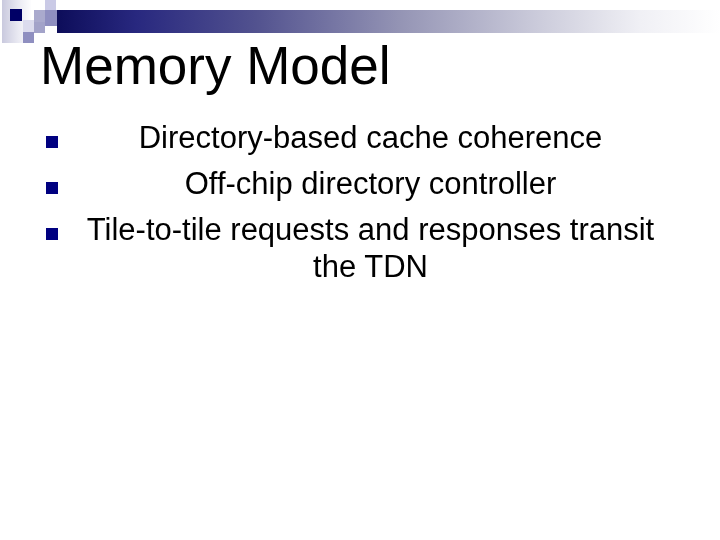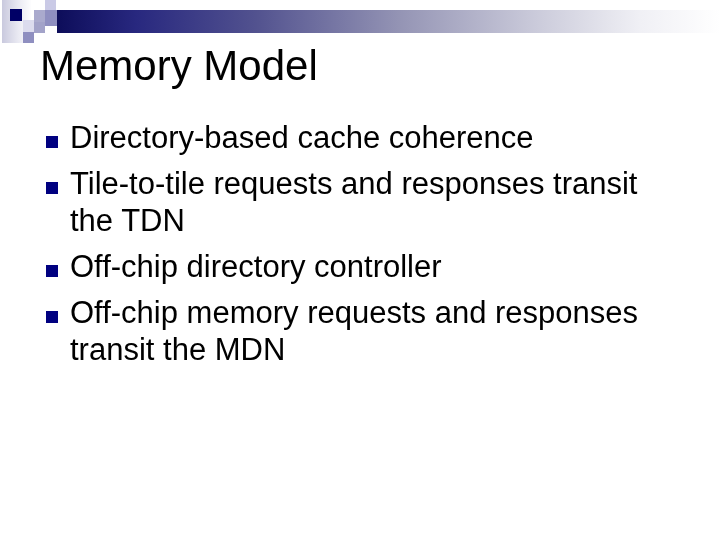--- a/index.html
+++ b/index.html
@@ -49,41 +49,42 @@
     left: 0;
     top: 0;
     width: 80px;
     height: 50px;
   }
   .title {
     position: absolute;
     left: 40px;
     top: 41px;
     margin: 0;
-    font-size: 42px;
+    font-size: 53px;
     font-weight: 400;
     line-height: 50px;
     white-space: nowrap;
     text-align: center;
   }
   .bullets {
     position: absolute;
     left: 46px;
     top: 119px;
     width: 625px;
     margin: 0;
     padding: 0;
     list-style: none;
   }
   .bullets li {
     position: relative;
     padding-left: 24px;
     font-size: 31px;
     line-height: 37px;
     margin: 0 0 9px 0;
+    text-align: center;
   }
   .bullet-sq {
     position: absolute;
     left: 0;
     top: 17px;
     width: 12px;
     height: 12px;
     background: #000080;
   }
 </style>
@@ -109,25 +110,21 @@
   <ul class="bullets" style="color: rgb(0, 0, 0);">
     <li>
       <span class="bullet-sq" style="background: rgb(0, 0, 128);"></span>
       <span>Directory-based cache coherence</span>
     </li>
     <li>
       <span class="bullet-sq" style="background: rgb(0, 0, 128);"></span>
     </li>
     <li>
       <span class="bullet-sq" style="background: rgb(0, 0, 128);"></span>
-      <span>Tile-to-tile requests and responses transit the TDN</span>
-    </li>
-    <li>
-      <span class="bullet-sq" style="background: rgb(0, 0, 128);"></span>
       <span>Off-chip directory controller</span>
     </li>
     <li>
       <span class="bullet-sq" style="background: rgb(0, 0, 128);"></span>
-      <span>Off-chip memory requests and responses transit the MDN</span>
+      <span>Tile-to-tile requests and responses transit the TDN</span>
     </li>
   </ul>
 
 </div>
 
 </body></html>

